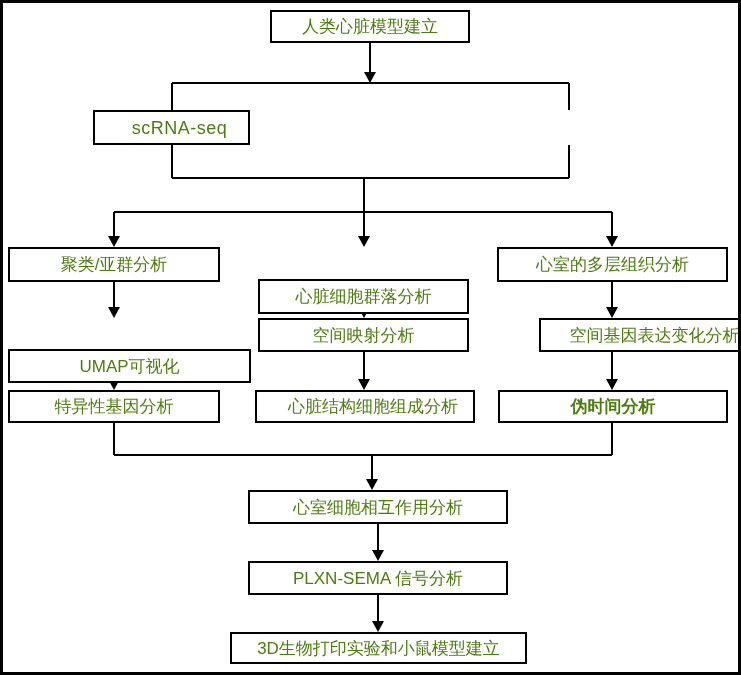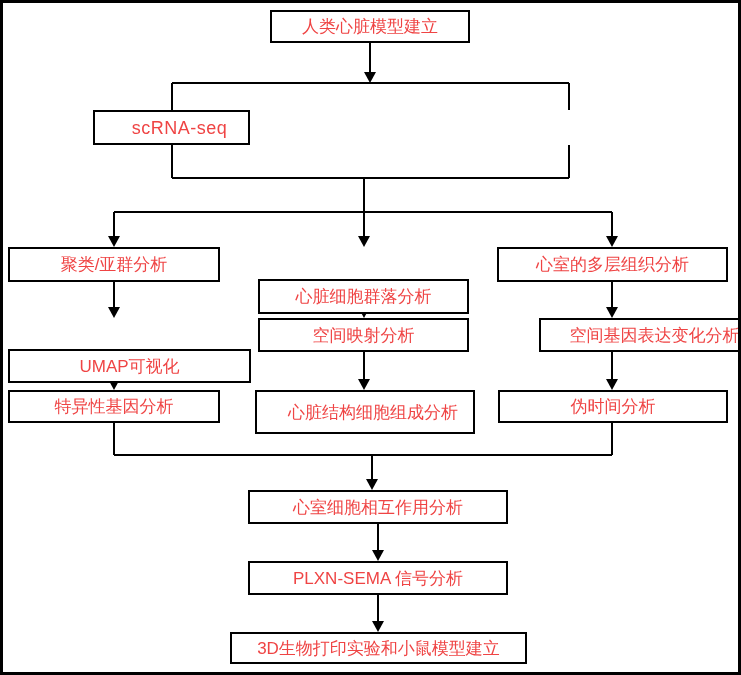--- a/index.html
+++ b/index.html
@@ -26,21 +26,21 @@
     position: absolute;
     left: 0;
     top: 0;
     z-index: 1;
   }
   .node {
     position: absolute;
     box-sizing: border-box;
     border: 2px solid #000000;
     background: #ffffff;
-    color: #ef4444;
+    color: #4d7c0f;
     display: flex;
     align-items: center;
     justify-content: center;
     font-size: 17px;
     line-height: 1;
     text-align: right;
     white-space: nowrap;
     z-index: 2;
   }
   .latin { font-size: 18px; letter-spacing: 0.5px; }
@@ -52,22 +52,22 @@
 
   #n-c1r1 { left: 8px;   top: 247px; width: 212px; height: 35px; }
   #n-c2r1 { left: 258px; top: 247px; width: 211px; height: 35px; margin-top: 32px; }
   #n-c3r1 { left: 497px; top: 247px; width: 231px; height: 35px; }
 
   #n-c1r2 { left: 8px;   top: 328px; width: 243px; height: 34px; margin-top: 21px; }
   #n-c2r2 { left: 258px; top: 318px; width: 211px; height: 34px; }
   #n-c3r2 { left: 498px; top: 318px; width: 231px; height: 34px; margin-left: 41px; }
 
   #n-c1r3 { left: 8px;   top: 390px; width: 212px; height: 33px; }
-  #n-c2r3 { left: 255px; top: 390px; width: 220px; height: 44px; padding-left: 16px; }
-  #n-c3r3 { left: 498px; top: 390px; width: 230px; height: 33px; }
+  #n-c2r3 { left: 255px; top: 390px; width: 220px; height: 33px; padding-left: 16px; }
+  #n-c3r3 { left: 498px; top: 390px; width: 230px; height: 33px; font-weight: bold; }
 
   #n-merge { left: 248px; top: 490px; width: 260px; height: 34px; }
   #n-plxn  { left: 248px; top: 561px; width: 260px; height: 34px; }
   #n-final { left: 230px; top: 632px; width: 297px; height: 32px; }
 </style>
 </head>
 <body>
 
 <div id="canvas">
   <div id="frame"></div>

